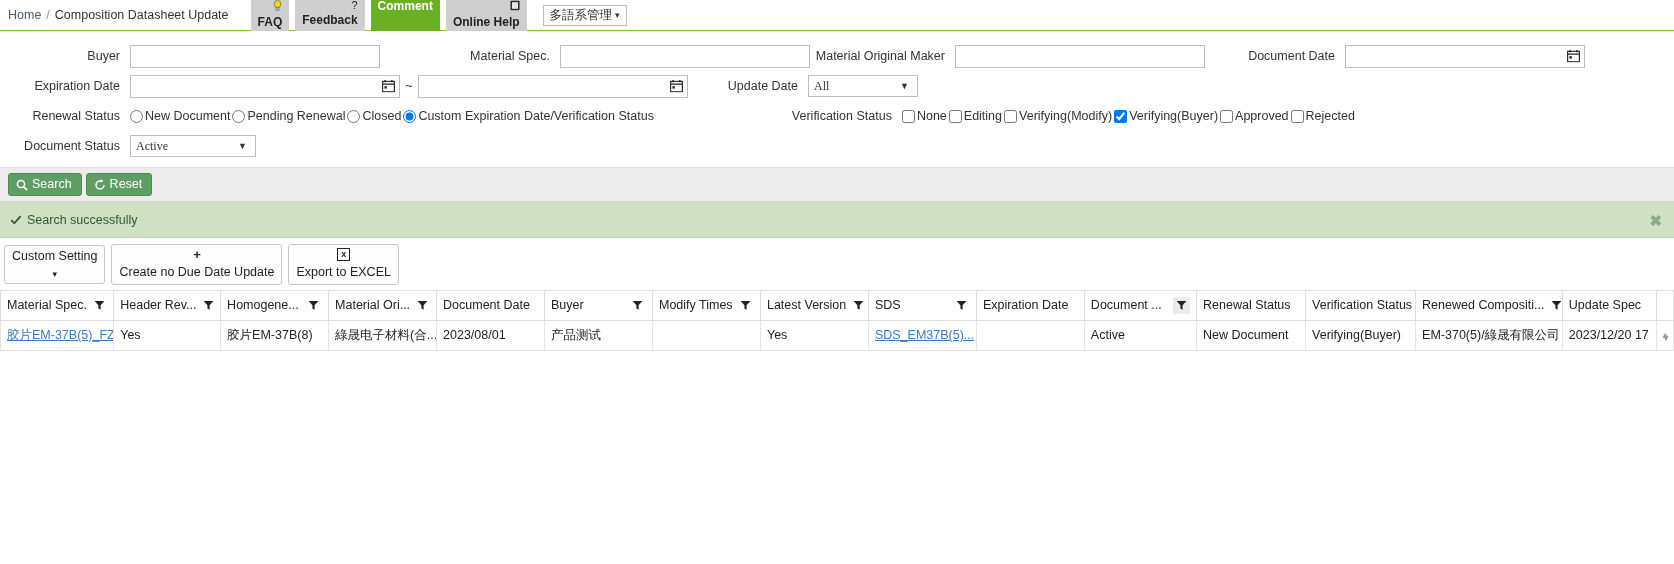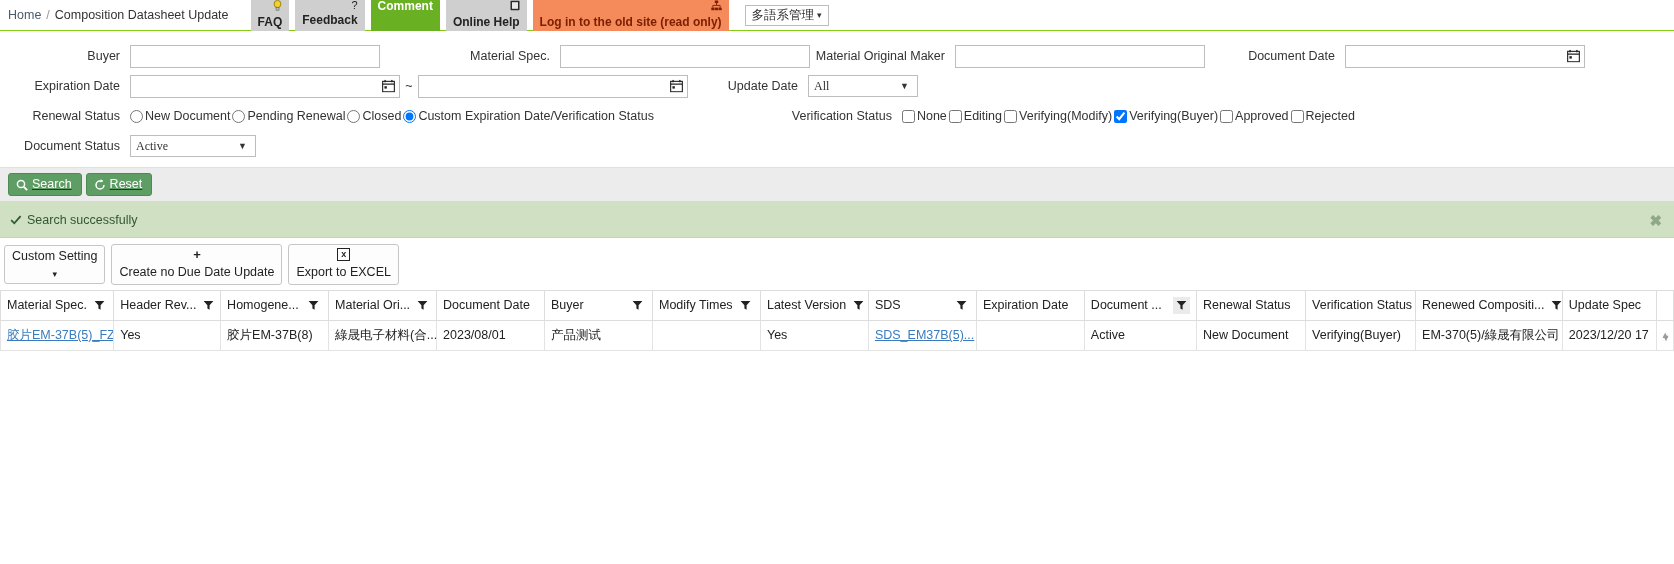--- a/index.html
+++ b/index.html
@@ -93,21 +93,21 @@
   .radios, .checks { display:flex; align-items:center; font-size:12.5px; }
   .radio-item, .check-item { display:inline-flex; align-items:center; cursor:pointer; margin-right:2px; white-space:nowrap;}
   .radio-item input, .check-item input { margin: 0 2px 0 0; }
 
   
   .actionbar {
     background: #ececec;
     border-top: 1px solid #e0e0e0;
     border-bottom: 1px solid #d7d7d7;
     padding: 5px 8px;
-    display:flex; gap: 4px; align-items:center;text-decoration:underline;
+    display:flex; gap: 4px; align-items:center;
   }
   .gbtn {
     background: #5e9e64;
     color: #fff;
     border: 1px solid #4f8a55;
     border-radius: 3px;
     padding: 3px 9px 3px 7px;
     font-size: 12.5px;
     display:inline-flex; align-items:center; gap:4px;
     cursor: pointer;
@@ -235,32 +235,20 @@
       <div class="tbtn grey">
         <span class="gi">
           <svg width="10" height="11" viewBox="0 0 10 11">
               <rect x="0.5" y="0.8" width="9" height="9.4" rx="0.7" fill="#2b2b2b"></rect>
               <rect x="2" y="2.2" width="6" height="6.6" fill="#e9e9e9"></rect>
             </svg>
         </span>
         <span>Online Help</span>
       </div>
 
-      <div class="tbtn orange">
-        <span class="gi">
-          <svg width="11" height="11" viewBox="0 0 11 11">
-              <rect x="3.8" y="0.5" width="3.4" height="2.6" fill="#7a1f00"></rect>
-              <rect x="0.3" y="7.6" width="3.2" height="2.6" fill="#7a1f00"></rect>
-              <rect x="3.9" y="7.6" width="3.2" height="2.6" fill="#7a1f00"></rect>
-              <rect x="7.5" y="7.6" width="3.2" height="2.6" fill="#7a1f00"></rect>
-              <path d="M5.5 3.1 V5.4 M1.9 7.6 V5.4 H9.1 V7.6" stroke="#7a1f00" stroke-width="0.9" fill="none"></path>
-            </svg>
-        </span>
-        <span>Log in to the old site (read only)</span>
-      </div>
 
       <div class="langsel">
         <span>多語系管理</span>
         <span class="caret">▾</span>
       </div>
     </div>
   </div>
 
   <div class="formarea">
 

